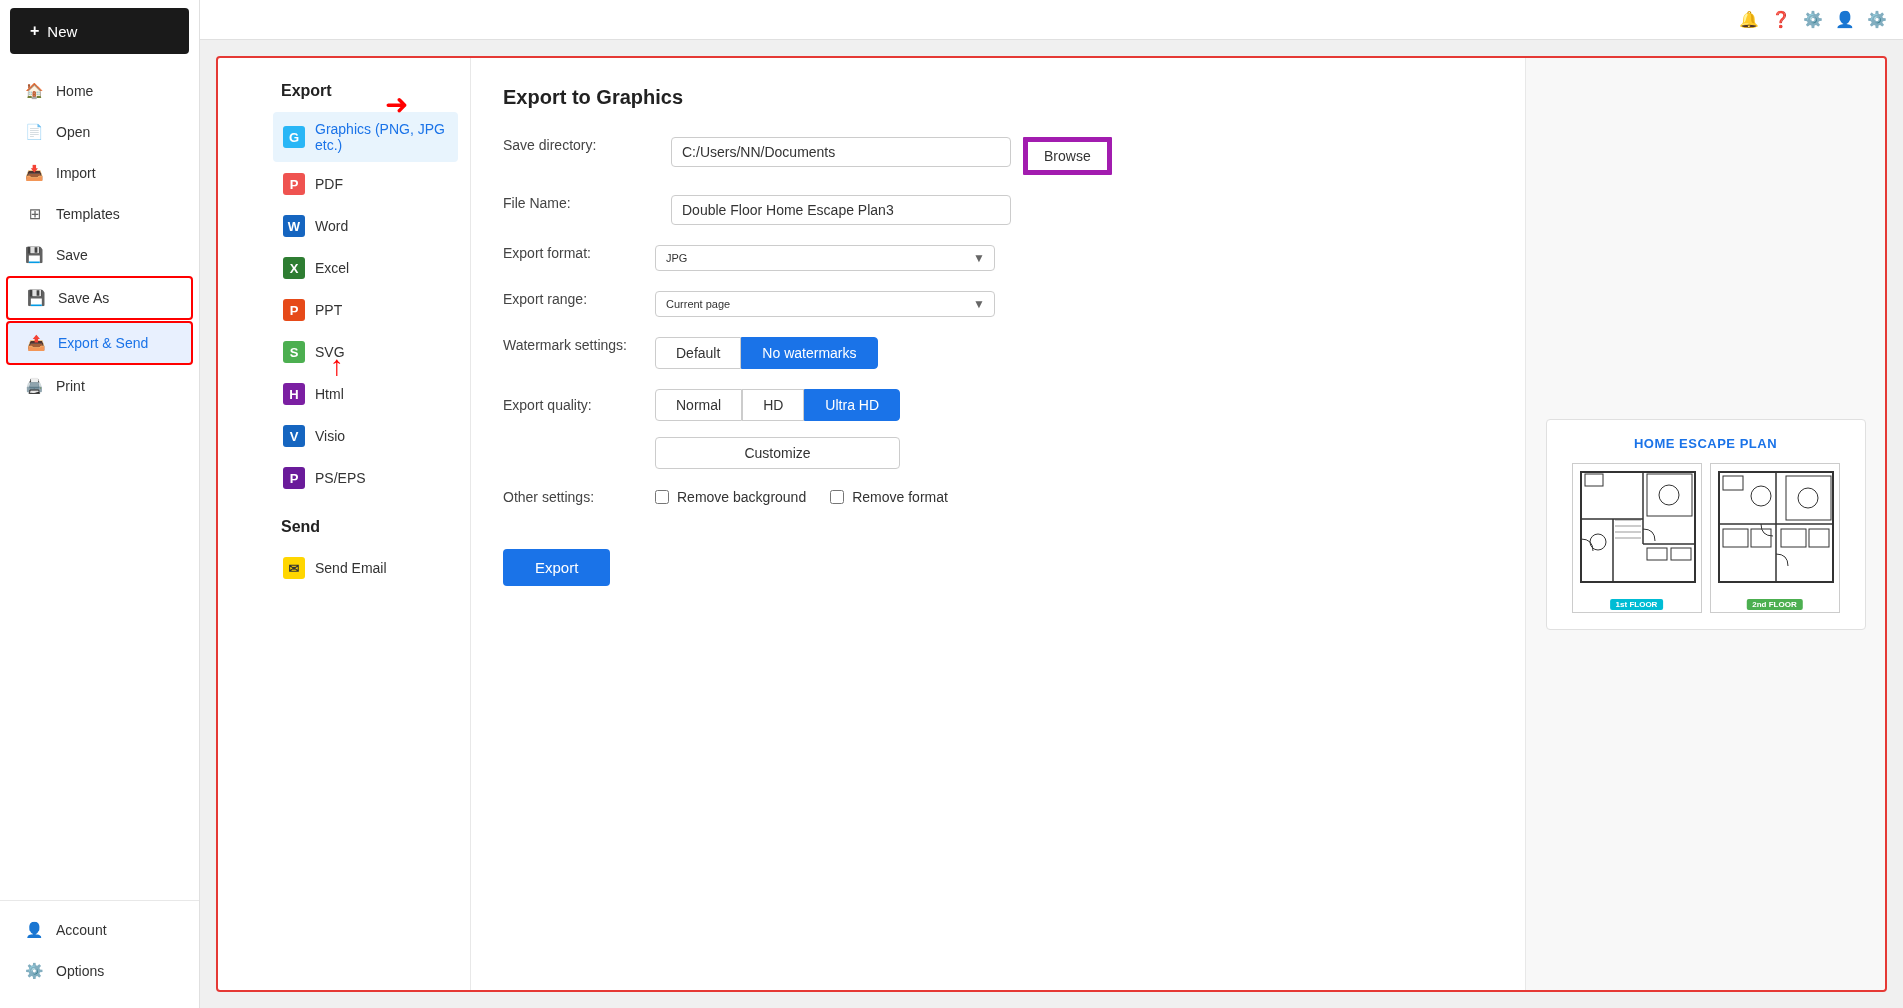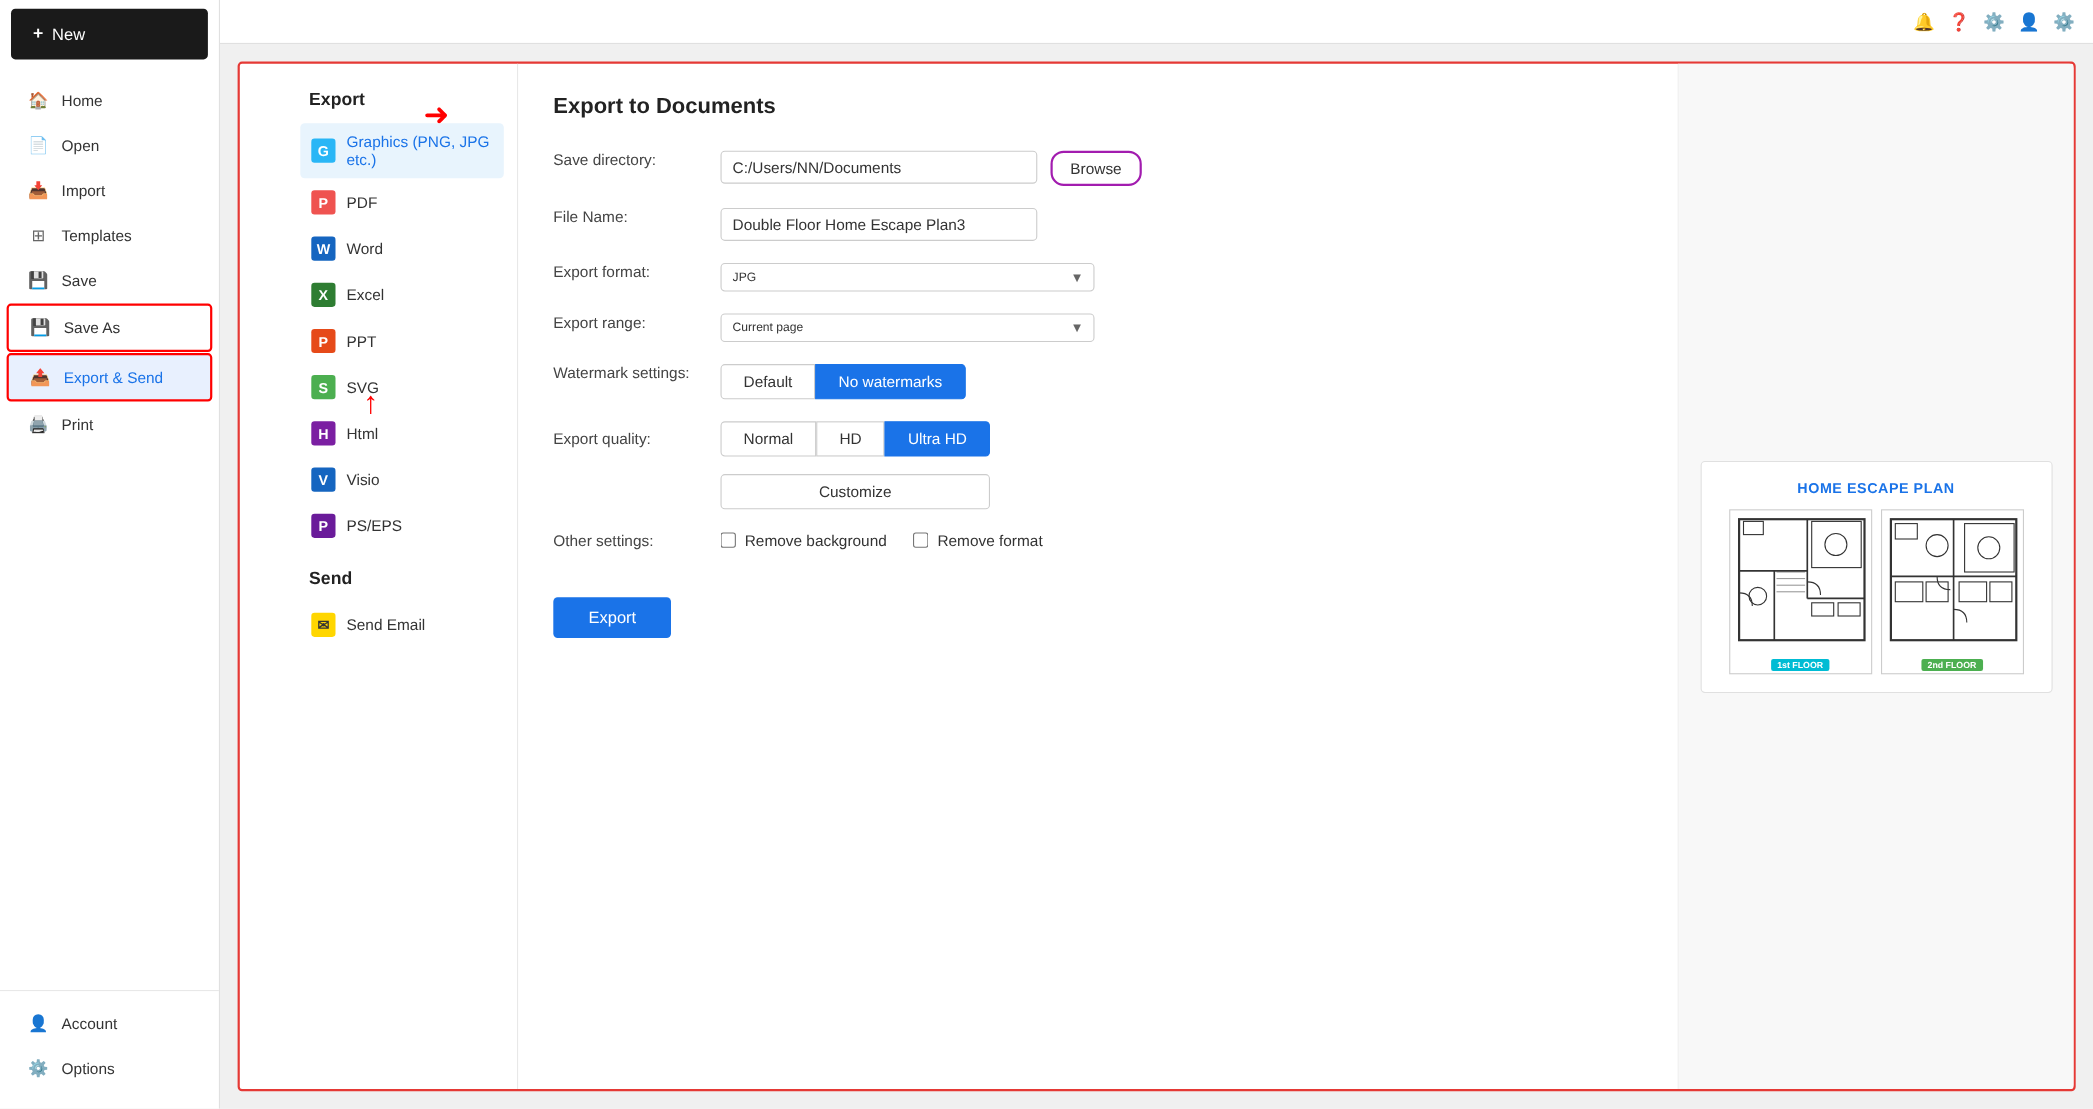--- a/index.html
+++ b/index.html
@@ -210,27 +210,28 @@
     .form-input {
       border: 1px solid #ccc;
       border-radius: 4px;
       padding: 6px 10px;
       font-size: 14px;
       color: #333;
       background: #fff;
     }
 
     .form-input-wide {
-      width: 288px;
+      width: 340px;
+      margin-left: 16px;
     }
 
     .browse-btn {
       background: #fff;
-      border: 2px solid #a21caf;
-      border-radius: 12px;
+      border: 5px solid #a21caf;
+      border-radius: 1px;
       padding: 6px 16px;
       font-size: 14px;
       cursor: pointer;
       color: #333;
     }
 
     .select-wrapper {
       position: relative;
       display: inline-block;
     }
@@ -541,21 +542,21 @@
         <div class="send-section">
           <div class="export-section-title">Send</div>
           <div class="export-type-item">
             <div class="type-icon icon-email">✉</div>
             <span>Send Email</span>
           </div>
         </div>
       </div>
 
       <div class="export-settings-col">
-        <div class="export-settings-title">Export to Documents</div>
+        <div class="export-settings-title">Export to Graphics</div>
 
         
         <div class="form-row">
           <span class="form-label">Save directory:</span>
           <input class="form-input form-input-wide" type="text" value="C:/Users/NN/Documents" style="">
           <button class="browse-btn">Browse</button>
         </div>
 
         
         <div class="form-row">

